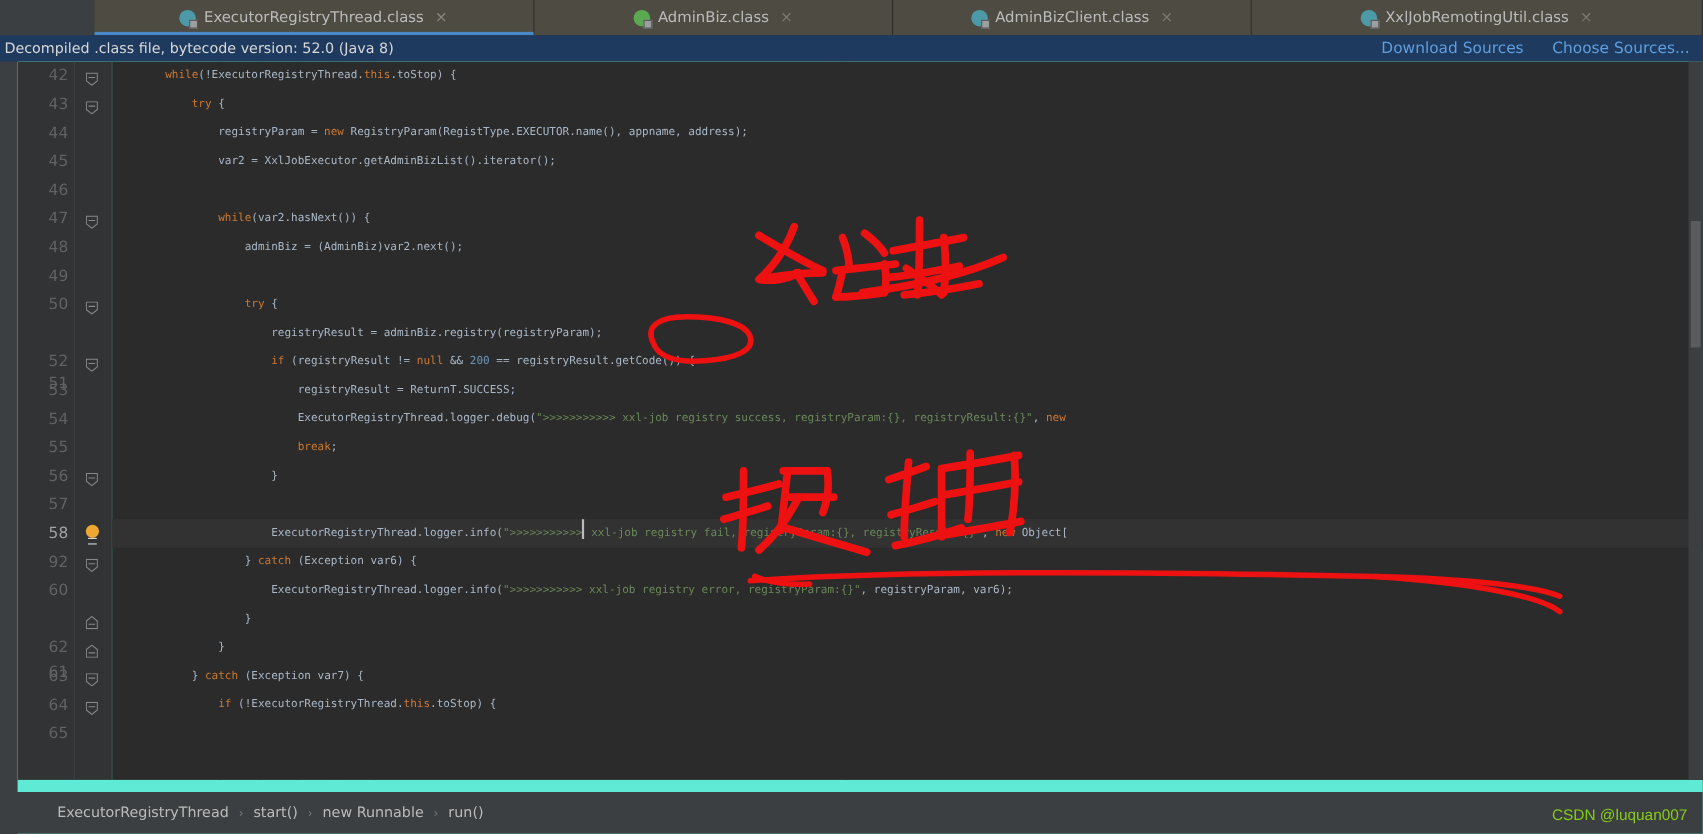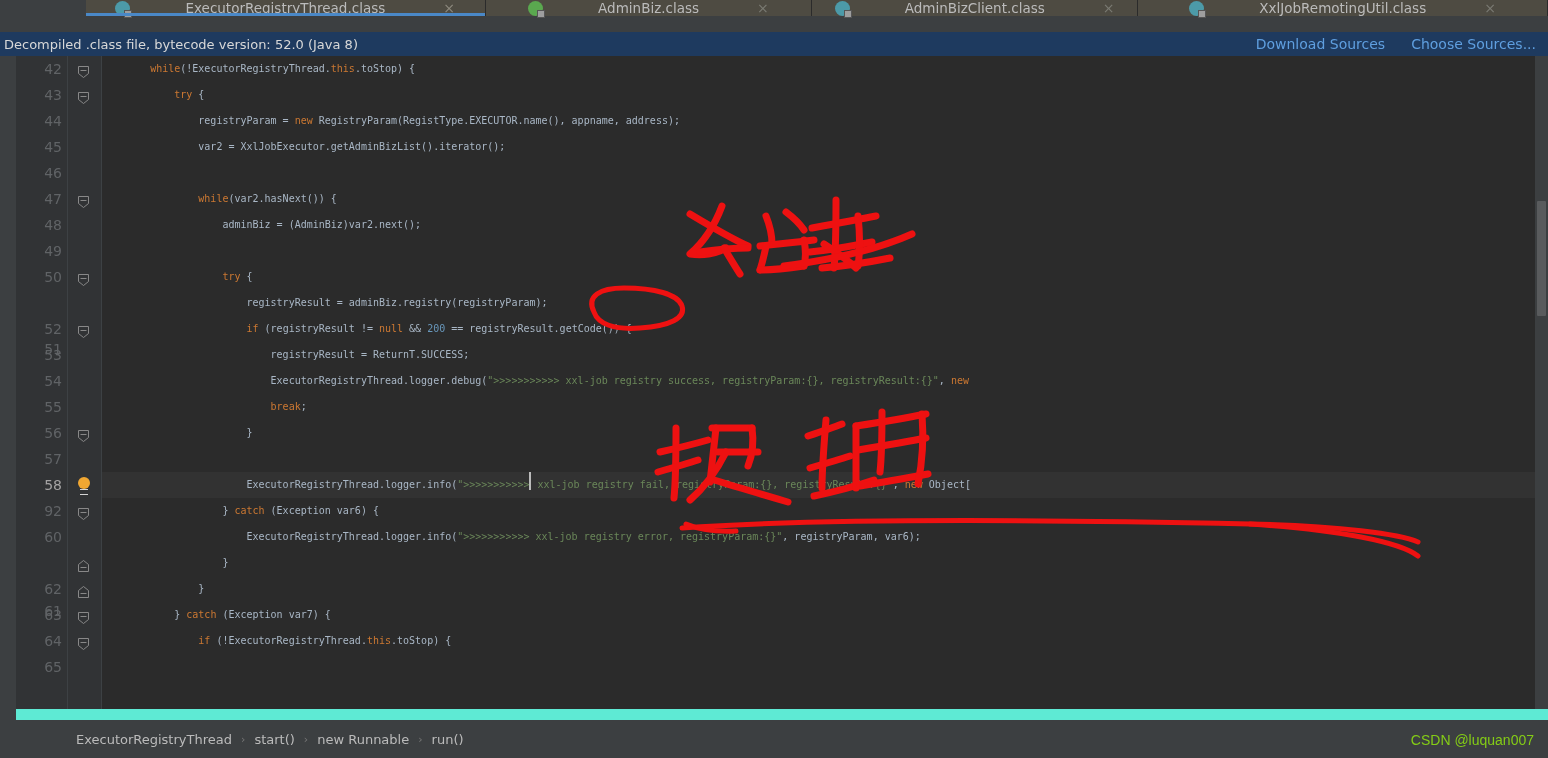--- a/index.html
+++ b/index.html
@@ -10,26 +10,25 @@
     overflow: hidden;
   }
   #root { position: relative; width: 1548px; height: 758px; }
 
   
   .tabbar {
     position: absolute; top: 0; left: 0; width: 1548px; height: 32px;
     background: #3c3f41; display: flex;
   }
   .tab {
-    position: relative; height: 16px;
+    position: relative; height: 32px;
     display: flex; align-items: center; justify-content: center;
     font-size: 13.5px; color: #bbbbbb; background: #4e4b42;
     border-right: 1px solid #2b2b2b;
     padding: 0 10px;
-    gap: 48px;
   }
   .tab.first { width: 420px; }
   .tab.mid   { width: 342px; }
   .tab.last  { width: 430px; background: #4e4b42; }
   .tab-pre { width: 90px; background:#3c3f41; border:none; }
   .tab.active { background: #4e4b42; }
   .tab.active::after {
     content:""; position:absolute; left:0; right:0; bottom:0;
     height: 3px; background:#4a88c7;
   }
@@ -142,21 +141,21 @@
   }
   .hthumb {
     position: absolute; left: 119px; top: 2px;
     width: 980px; height: 8px; background: #595b5d; border-radius: 1px;
   }
 
   
   .breadcrumb {
     position: absolute; bottom: 0; left: 0; width: 1548px; height: 38px;
     background: #3c3f41; display: flex; align-items: center;
-    padding-left: 76px; font-size: 13px; color: #bbbbbb;
+    padding-left: 52px; font-size: 13px; color: #bbbbbb;
   }
   .crumb { cursor: pointer; }
   .crumb-sep { margin: 0 9px; color: #777; font-size: 11px; }
   .watermark {
     position: absolute; right: 14px; bottom: 10px;
     font-size: 14px; color: #84cc16;
     font-family: "Liberation Sans", sans-serif;
   }
 
   

